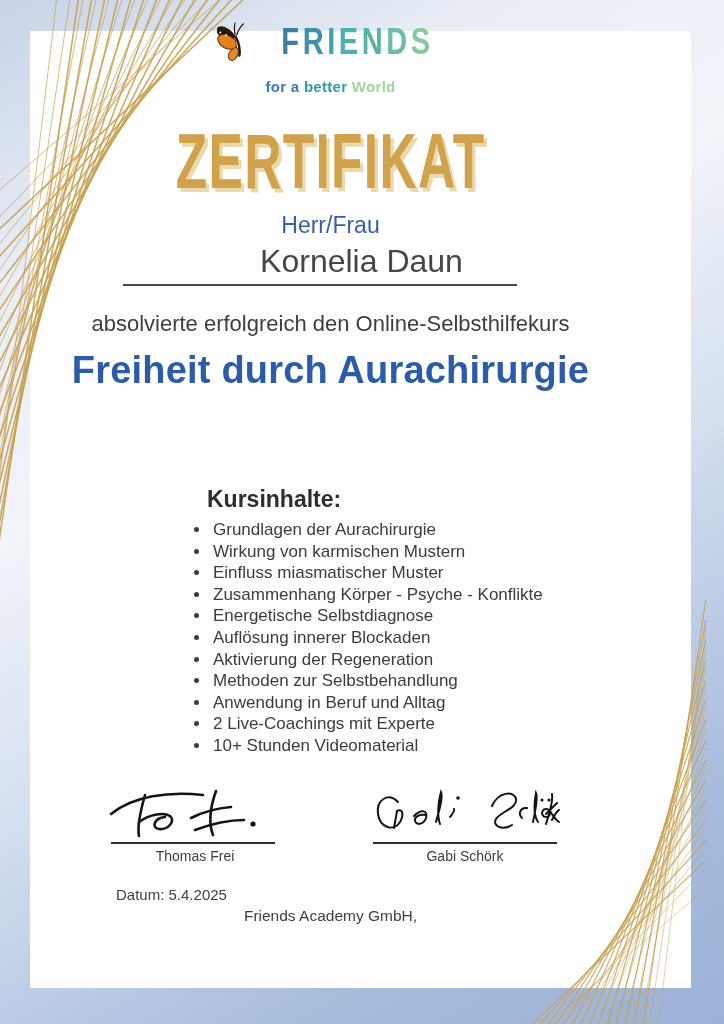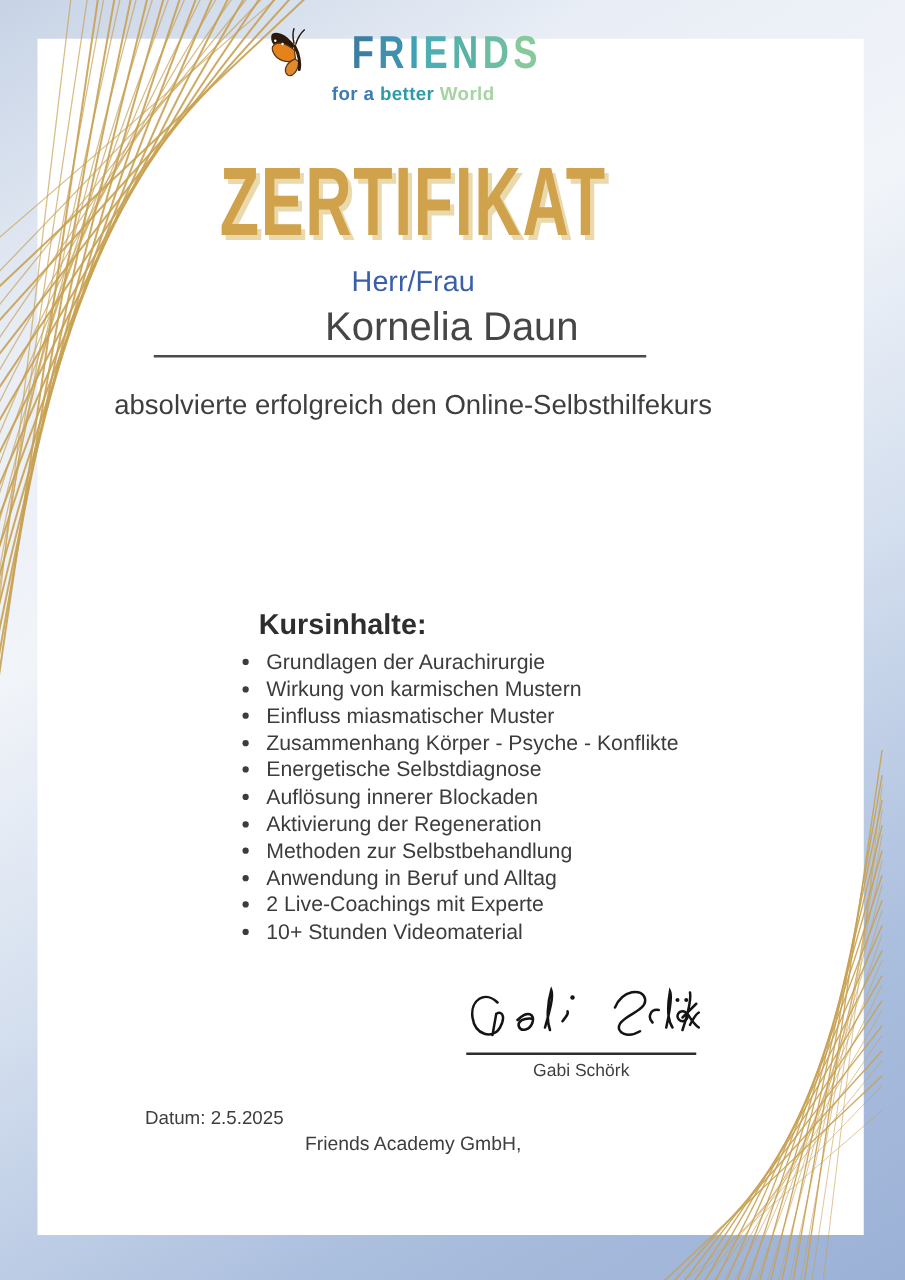--- a/index.html
+++ b/index.html
@@ -9,21 +9,21 @@
     font-family:"Liberation Sans","DejaVu Sans",sans-serif;
   }
   .card{position:absolute;left:30px;top:31px;width:661px;height:957px;background:#ffffff;}
   .gold-tl{position:absolute;left:-8px;top:-8px;width:350px;height:680px;pointer-events:none;}
   .gold-br{position:absolute;right:-8px;bottom:-8px;width:300px;height:470px;pointer-events:none;transform:rotate(180deg);}
   .center{left:0;width:661px;text-align:center;position:absolute;}
 
   .logo-block{top:20px;display:flex;flex-direction:column;align-items:center;}
   .logo-row{display:flex;align-items:center;gap:16px;}
   .brand{font-weight:bold;font-size:33px;letter-spacing:4px;display:inline-block;transform:scaleX(.88) scaleY(1.12);}
-  .tagline{font-size:15px;font-weight:bold;letter-spacing:.3px;margin-top:3px;}
+  .tagline{font-size:15px;font-weight:bold;letter-spacing:.3px;margin-top:14px;}
 
   .cert-title{top:122px;}
   .cert-title span{
     display:inline-block;font-size:78px;font-weight:bold;letter-spacing:2px;line-height:1;
     color:#cfa24b;transform:scaleX(.66);
     text-shadow:5px 4px 0 #ead9ac;
   }
   .salutation{top:212px;font-size:23px;color:#3a5fa9;}
   .recipient{top:243px;font-size:32px;color:#464646;padding-left:31px;}
   .name-underline{position:absolute;left:123px;top:284px;width:394px;border-top:2px solid #4a4a4a;}
@@ -139,38 +139,54 @@
 
   <div class="center cert-title">
     <span>ZERTIFIKAT</span>
   </div>
 
   <div class="center salutation">Herr/Frau</div>
   <div class="center recipient">Kornelia Daun</div>
   <div class="name-underline"></div>
 
   <div class="center completion">absolvierte erfolgreich den Online-Selbsthilfekurs</div>
+  <div class="center course-title">Freiheit durch Aurachirurgie</div>
 
   <div class="contents">
     <h3>Kursinhalte:</h3>
     <ul id="contents-list">
         <li>Grundlagen der Aurachirurgie</li>
         <li>Wirkung von karmischen Mustern</li>
         <li>Einfluss miasmatischer Muster</li>
         <li>Zusammenhang Körper - Psyche - Konflikte</li>
         <li>Energetische Selbstdiagnose</li>
         <li>Auflösung innerer Blockaden</li>
         <li>Aktivierung der Regeneration</li>
         <li>Methoden zur Selbstbehandlung</li>
         <li>Anwendung in Beruf und Alltag</li>
         <li>2 Live-Coachings mit Experte</li>
         <li>10+ Stunden Videomaterial</li>
       </ul>
   </div>
 
+  <div class="sig sig-left">
+    <svg width="185" height="56" viewBox="0 0 185 56">
+      <g fill="none" stroke="#141414" stroke-width="2.6" stroke-linecap="round">
+        <path d="M8 30 C30 12 66 7 100 11"></path>
+        <path d="M42 11 C38 25 34 42 36 52"></path>
+        <path d="M36 38 C47 30 61 28 67 32 C73 37 65 46 56 45 C48 44 51 34 62 33"></path>
+        <path d="M88 34 C100 28 116 24 128 23"></path>
+        <path d="M113 7 C108 21 105 38 110 51"></path>
+        <path d="M92 46 C108 40 127 36 141 36"></path>
+      </g>
+      <circle cx="150" cy="40" r="2.6" fill="#141414"></circle>
+    </svg>
+    <div class="sig-line"></div>
+    <div class="sig-name">Thomas Frei</div>
+  </div>
 
   <div class="sig sig-right">
     <svg width="190" height="56" viewBox="0 0 190 56">
       <g fill="none" stroke="#141414" stroke-width="2" stroke-linecap="round">
         <path d="M28 18 C18 8 6 16 8 30 C10 44 24 48 30 38 C34 31 33 24 27 27 L24 44"></path>
         <path d="M44 32 C52 24 58 27 56 34 C54 40 47 42 45 37 C44 33 49 30 56 31"></path>
         <path d="M66 38 C70 24 73 13 71 8 C68 18 67 32 70 40"></path>
         <path d="M80 33 C83 29 85 27 84 25"></path>
         <path d="M122 22 C128 8 144 6 146 15 C148 24 130 28 126 35 C122 42 132 47 142 41"></path>
         <path d="M152 34 C148 30 150 23 157 24"></path>
@@ -180,18 +196,18 @@
         <path d="M176 40 C180 28 183 16 182 10 M176 30 C180 26 184 22 187 19 M180 27 C183 32 186 36 189 38"></path>
       </g>
       <circle cx="88" cy="14" r="1.8" fill="#141414"></circle>
       <circle cx="172" cy="16" r="1.6" fill="#141414"></circle>
       <circle cx="179" cy="16" r="1.6" fill="#141414"></circle>
     </svg>
     <div class="sig-line"></div>
     <div class="sig-name">Gabi Schörk</div>
   </div>
 
-  <div class="date-line">Datum: 2.5.2025</div>
+  <div class="date-line">Datum: 5.4.2025</div>
 
   <div class="center footer">
     <div>Friends Academy GmbH,</div>
   </div>
 </div>
 
 </body></html>

